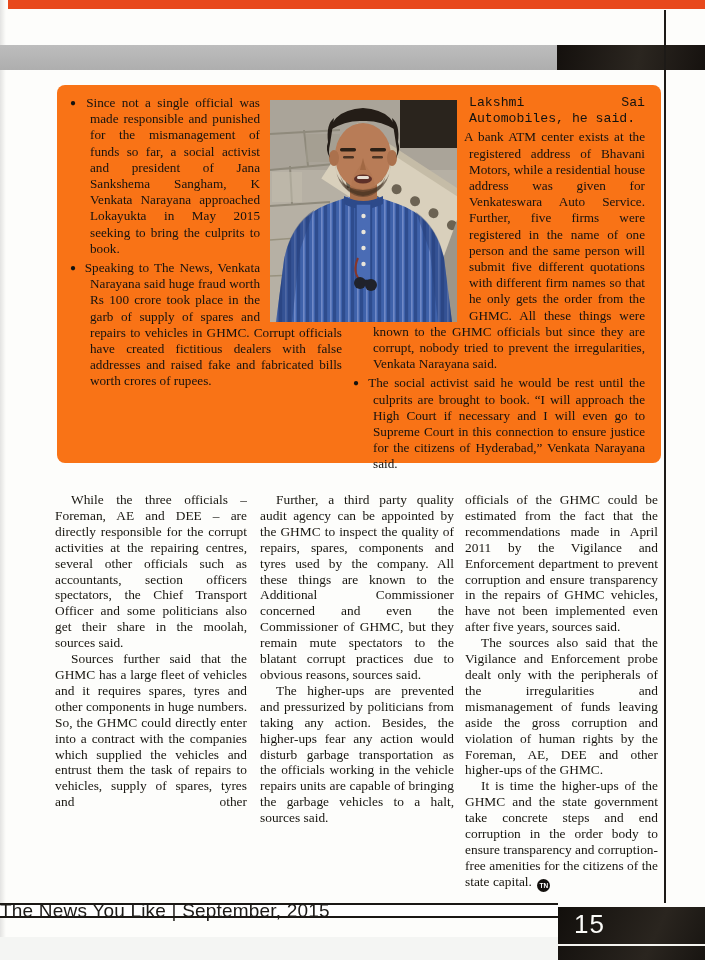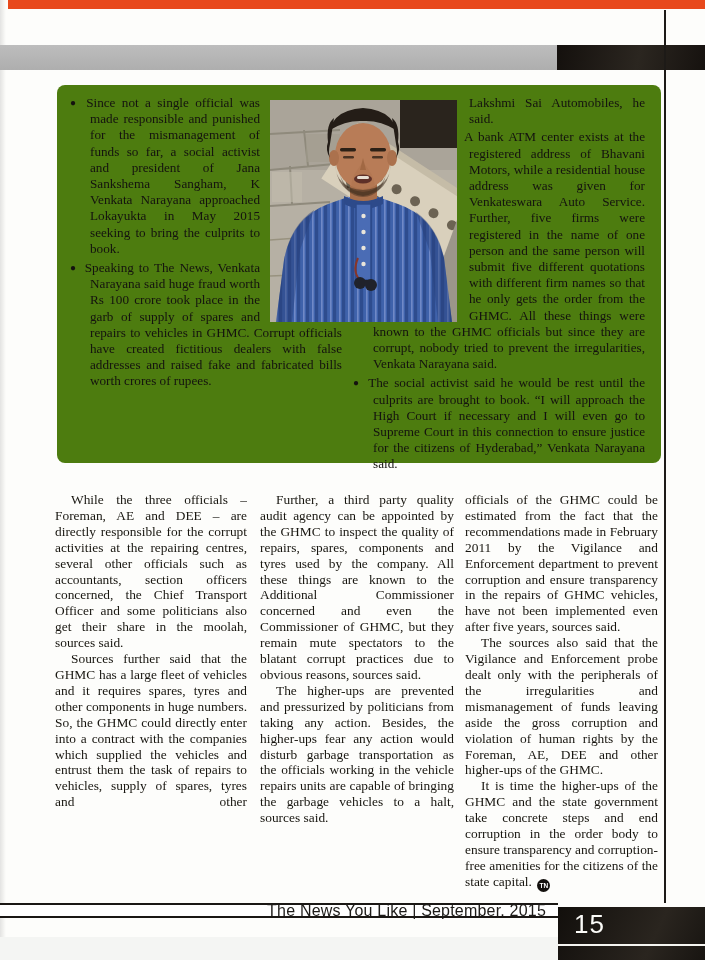--- a/index.html
+++ b/index.html
@@ -14,30 +14,30 @@
     background:linear-gradient(to right, rgba(0,0,0,.10), rgba(0,0,0,0));}
   .red-bar{position:absolute;left:8px;top:0;width:697px;height:9px;background:#e8491c;}
   .gray-band{position:absolute;left:0;top:45px;width:557px;height:25px;
     background:linear-gradient(#bdbdbd,#aeaeae);}
   .black-band{position:absolute;left:557px;top:45px;width:148px;height:25px;
     background:linear-gradient(100deg,#14100d,#2b2620 55%,#16120f);}
   .v-rule{position:absolute;left:664px;top:10px;width:2px;height:893px;background:#1d1a17;}
 
   
   .hbox{position:absolute;left:57px;top:85px;width:604px;height:378px;
-    background:#4d7c0f;border-radius:8px;}
+    background:#f97316;border-radius:8px;}
   .hb-col{position:absolute;top:10px;font-size:13.2px;line-height:16.2px;
     color:#14120f;text-align:justify;}
   .hb-left{left:13px;width:272px;}
   .hb-right{left:296px;width:292px;}
   .spacer-r{float:right;width:82px;height:228px;}
   .spacer-l{float:left;width:116px;height:228px;}
   .hb-item{padding-left:20px;text-indent:-20px;margin-bottom:3px;}
   .dot{font-size:10px;margin-right:7px;vertical-align:1px;}
-  .hb-cont{margin:0 0 2px 0;}
+  .hb-cont{margin:0 0 2px 0;font-family:Liberation Mono, monospace;}
 
   
   .photo{position:absolute;left:270px;top:100px;width:187px;height:222px;}
 
   
   .col{position:absolute;top:492px;font-size:13.4px;line-height:15.9px;
     color:#17150f;text-align:justify;}
   .col1{left:55px;width:192px;}
   .col2{left:260px;width:194px;}
   .col3{left:465px;width:193px;}
@@ -45,23 +45,23 @@
   .para.flush{text-indent:0;}
   .para.runon{text-align-last:justify;}
   .tn-mark{display:inline-block;width:13px;height:13px;border-radius:50%;
     background:#14110e;color:#fff;font-family:"Liberation Sans",sans-serif;
     font-size:6.5px;font-weight:bold;line-height:13px;text-align:center;
     text-indent:0;vertical-align:-2px;margin-left:2px;}
 
   
   .footer-bar{position:absolute;left:0;top:903px;width:558px;height:15px;
     background:#ffffff;border-top:2px solid #1a1714;border-bottom:2px solid #1a1714;
-    box-sizing:border-box;display:flex;align-items:center;justify-content:flex-end;
+    box-sizing:border-box;display:flex;align-items:center;justify-content:flex-start;
     padding-right:12px;font-family:"Liberation Sans",sans-serif;
-    font-size:16px;color:#1d1b18;letter-spacing:.2px;}
+    font-size:19px;color:#1d1b18;letter-spacing:.2px;}
   .pagenum-block{position:absolute;left:558px;top:907px;width:160px;height:53px;
     background:linear-gradient(115deg,#120f0c,#2a251f 60%,#14110e);}
   .pagenum{position:absolute;left:16px;top:2px;color:#fbfbf8;
     font-family:"Liberation Sans",sans-serif;font-weight:400;font-size:26px;
     letter-spacing:1px;}
   .pn-line{position:absolute;left:0;right:0;top:37px;height:2px;background:#f4f4f0;}
   .below-strip{position:absolute;left:0;top:937px;width:558px;height:23px;background:#f4f5f3;}
 </style>
 </head>
 <body>
@@ -167,31 +167,31 @@
       <ellipse cx="93" cy="79" rx="9" ry="4.5" fill="#5e3028"></ellipse>
       <rect x="87" y="76" width="12" height="3" rx="1.5" fill="#e7ded2"></rect>
 
       <path d="M65 62 Q66 92 93 96 Q120 92 121 62 Q121 88 93 90 Q65 88 65 62 Z" fill="#3a2a1d" opacity=".55"></path>
       <path d="M70 74 Q74 90 93 92 Q112 90 116 74 Q112 96 93 97 Q74 96 70 74 Z" fill="#3a2a1d" opacity=".45"></path>
     </g>
   </g>
 </svg>
 
 <div class="col col1">
-  <p class="para">While the three officials – Foreman, AE and DEE – are directly responsible for the corrupt activities at the repairing centres, several other officials such as accountants, section officers concerned, the Chief Transport Officer and some politicians also get their share in the moolah, sources said.</p>
+  <p class="para">While the three officials – Foreman, AE and DEE – are directly responsible for the corrupt activities at the repairing centres, several other officials such as accountants, section officers spectators, the Chief Transport Officer and some politicians also get their share in the moolah, sources said.</p>
   <p class="para runon">Sources further said that the GHMC has a large fleet of vehicles and it requires spares, tyres and other components in huge numbers. So, the GHMC could directly enter into a contract with the companies which supplied the vehicles and entrust them the task of repairs to vehicles, supply of spares, tyres and other</p>
 </div>
 
 <div class="col col2">
   <p class="para">Further, a third party quality audit agency can be appointed by the GHMC to inspect the quality of repairs, spares, components and tyres used by the company. All these things are known to the Additional Commissioner concerned and even the Commissioner of GHMC, but they remain mute spectators to the blatant corrupt practices due to obvious reasons, sources said.</p>
   <p class="para">The higher-ups are prevented and pressurized by politicians from taking any action. Besides, the higher-ups fear any action would disturb garbage transportation as the officials working in the vehicle repairs units are capable of bringing the garbage vehicles to a halt, sources said.</p>
 </div>
 
 <div class="col col3">
-  <p class="para flush">officials of the GHMC could be estimated from the fact that the recommendations made in February 2011 by the Vigilance and Enforcement department to prevent corruption and ensure transparency in the repairs of GHMC vehicles, have not been implemented even after five years, sources said.</p>
+  <p class="para flush">officials of the GHMC could be estimated from the fact that the recommendations made in April 2011 by the Vigilance and Enforcement department to prevent corruption and ensure transparency in the repairs of GHMC vehicles, have not been implemented even after five years, sources said.</p>
   <p class="para">The sources also said that the Vigilance and Enforcement probe dealt only with the peripherals of the irregularities and mismanagement of funds leaving aside the gross corruption and violation of human rights by the Foreman, AE, DEE and other higher-ups of the GHMC.</p>
   <p class="para"><span>It is time the higher-ups of the GHMC and the state government take concrete steps and end corruption in the order body to ensure transparency and corruption-free amenities for the citizens of the state capital.</span> <span class="tn-mark">TN</span></p>
 </div>
 
 <div class="footer-bar">
   <span>The News You Like | September, 2015</span>
 </div>
 <div class="below-strip"></div>
 <div class="pagenum-block">
   <span class="pagenum">15</span>

